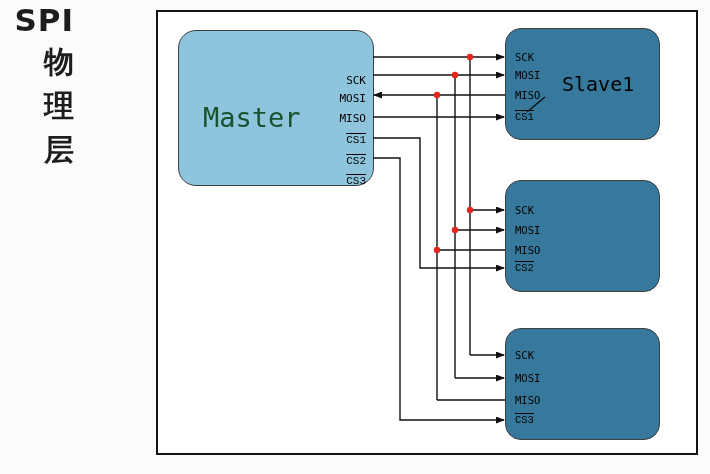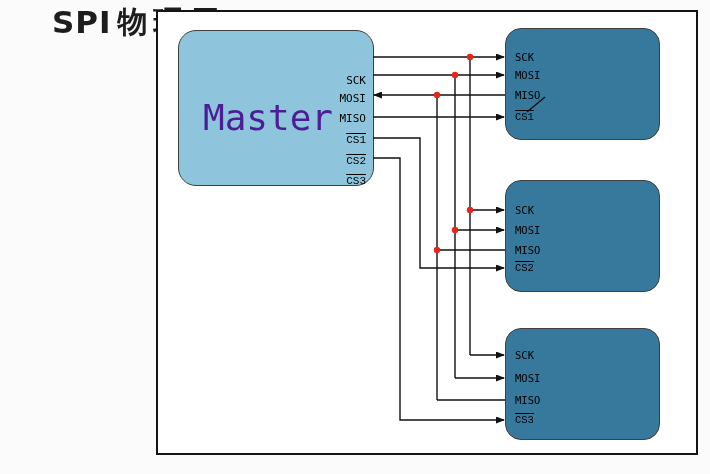--- a/index.html
+++ b/index.html
@@ -4,23 +4,22 @@
 <style>
   html,body{margin:0;padding:0;}
   body{
     width:710px;height:474px;position:relative;overflow:hidden;
     background:#fbfbfb;
     font-family:"DejaVu Sans", "Liberation Sans", sans-serif;
   }
   
   .side-label{
     position:absolute;left:4px;top:0px;width:70px;
-    display:flex;flex-direction:row;align-items:center;
+    display:flex;flex-direction:column;align-items:flex-end;
     color:#1d1d1d;
-    margin-left:48px;
   }
   .side-label .latin{
     font-size:31px;font-weight:600;letter-spacing:1px;line-height:40px;
   }
   .side-label .cjk{
     font-size:30px;font-weight:700;line-height:44px;margin-left:6px;
   }
   
   .frame{
     position:absolute;left:156px;top:10px;width:542px;height:445px;
@@ -31,21 +30,21 @@
     position:absolute;box-sizing:border-box;border-radius:18px;
     border:1px solid #3f3f3f;
   }
   .master{
     left:178px;top:30px;width:196px;height:156px;
     background:#8ec5dc;
   }
   .master .block-name{
     position:absolute;left:24px;top:86px;transform:translateY(-50%);
     font-family:"DejaVu Sans Mono","Liberation Mono",monospace;
-    font-size:36px;color:#4c1d95;
+    font-size:27px;color:#14532d;
   }
   .slave{
     left:505px;width:155px;height:112px;
     background:#37799c;border-radius:16px;
   }
   .slave1{top:28px;}
   .slave2{top:180px;}
   .slave3{top:328px;}
   .slave .block-name{
     position:absolute;left:56px;top:50%;transform:translateY(-50%);
@@ -96,20 +95,21 @@
   <div class="block-name">Master</div>
   <div class="pin m-sck">SCK</div>
   <div class="pin m-mosi">MOSI</div>
   <div class="pin m-miso">MISO</div>
   <div class="pin m-cs1 ov">CS1</div>
   <div class="pin m-cs2 ov">CS2</div>
   <div class="pin m-cs3 ov">CS3</div>
 </div>
 
 <div class="block slave slave1">
+  <div class="block-name">Slave1</div>
   <div class="pin s1-sck">SCK</div>
   <div class="pin s1-mosi">MOSI</div>
   <div class="pin s1-miso">MISO</div>
   <div class="pin s1-cs ov">CS1</div>
 </div>
 
 <div class="block slave slave2">
   <div class="pin s2-sck">SCK</div>
   <div class="pin s2-mosi">MOSI</div>
   <div class="pin s2-miso">MISO</div>

